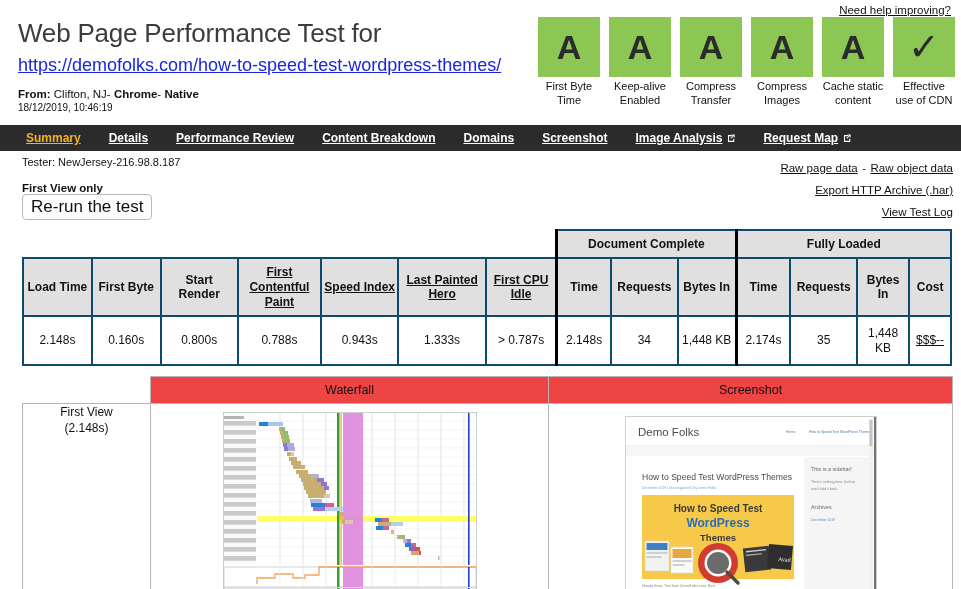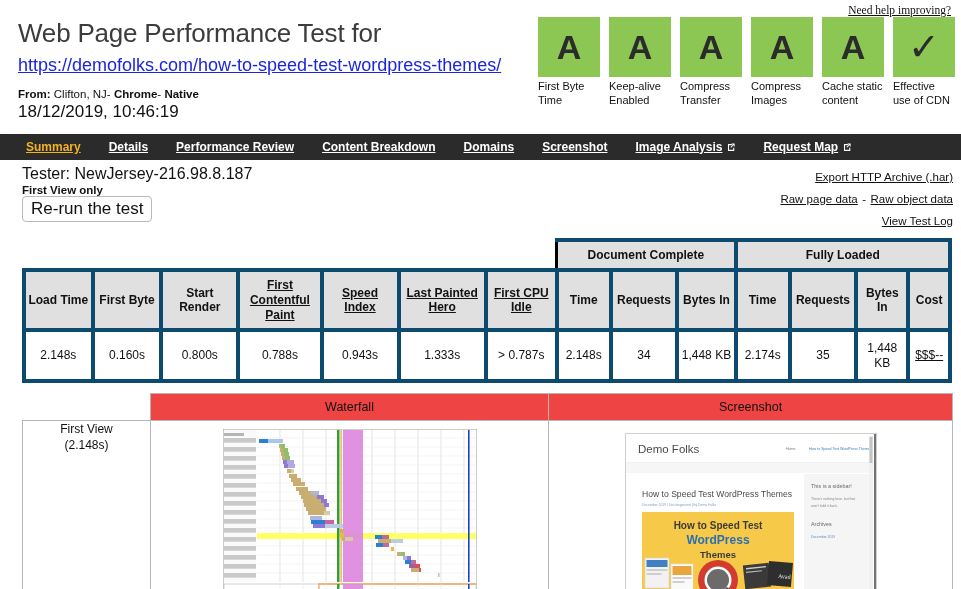--- a/index.html
+++ b/index.html
@@ -37,37 +37,36 @@
     text-decoration: underline;
     margin-bottom: 12px;
     word-break: break-all;
   }
   .from-line {
     font-size: 11.5px;
     color: #111;
     margin-bottom: 2px;
   }
   .from-line b { font-weight: bold; }
-  .date-line { font-size: 17px; color: #111; }
+  .date-line { font-size: 10px; color: #111; }
 
   
   .header-right {
     flex: 1;
     padding-top: 0;
   }
   .need-help-row {
     text-align: right;
     padding-right: 4px;
     height: 14px;
   }
   .need-help {
     font-size: 11.5px;
     color: #111;
     text-decoration: underline;
-    font-family: Liberation Serif, serif;
   }
   .grades {
     display: flex;
     gap: 9px;
     margin-top: 3px;
   }
   .grade-col { width: 62px; }
   .grade-box {
     width: 62px;
     height: 60px;
@@ -79,20 +78,21 @@
     font-weight: bold;
     color: #2b2b2b;
     line-height: 1;
   }
   .grade-box.check { font-size: 38px; font-weight: normal; }
   .grade-label {
     font-size: 11px;
     color: #111;
     line-height: 1.25;
     margin-top: 3px;
+    text-align: center;
   }
 
   
   .navbar {
     background: #2b2b2b;
     height: 26px;
     display: flex;
     align-items: center;
     padding: 0 0 0 12px;
     margin-top: 12px;
@@ -122,21 +122,21 @@
   }
   .ext-icon svg { display: block; }
 
   
   .info-row {
     display: flex;
     justify-content: space-between;
     align-items: flex-start;
     padding: 5px 8px 0 22px;
   }
-  .tester-line { font-size: 16px; color: #111; margin-bottom: 1px; }
+  .tester-line { font-size: 11px; color: #111; margin-bottom: 14px; }
   .first-view-only { font-size: 11.5px; color: #111; font-weight: bold; }
   .rerun-btn {
     font-family: "Liberation Sans", sans-serif;
     font-size: 17px;
     color: #111;
     background: #fdfdfd;
     border: 1px solid #b9b9b9;
     border-radius: 4px;
     padding: 2px 8px;
     cursor: pointer;
@@ -150,21 +150,21 @@
   .links-col span.dash { text-decoration: none; }
 
   
   .table-zone { padding: 7px 8px 0 22px; }
   table.results {
     border-collapse: collapse;
     width: 930px;
     table-layout: fixed;
   }
   table.results th, table.results td {
-    border: 4px solid #0c4a6e;
+    border: 2px solid #0c4a6e;
     text-align: center;
     vertical-align: middle;
   }
   table.results th {
     background: #e0e0e0;
     font-size: 12px;
     font-weight: bold;
     color: #111;
     padding: 6px 2px;
     line-height: 1.22;
@@ -324,26 +324,26 @@
 </div>
 
 <div class="info-row">
   <div>
     <div class="tester-line">Tester: NewJersey-216.98.8.187</div>
     <div class="first-view-only">First View only</div>
     <button class="rerun-btn">Re-run the test</button>
   </div>
   <div class="links-col">
     <div>
-      <a href="#">Export HTTP Archive (.har)</a>
-    </div>
-    <div>
       <a href="#">Raw page data</a>
       <span class="dash">-</span>
       <a href="#">Raw object data</a>
+    </div>
+    <div>
+      <a href="#">Export HTTP Archive (.har)</a>
     </div>
     <div>
       <a href="#">View Test Log</a>
     </div>
   </div>
 </div>
 
 <div class="table-zone">
   <table class="results">
     <colgroup>

